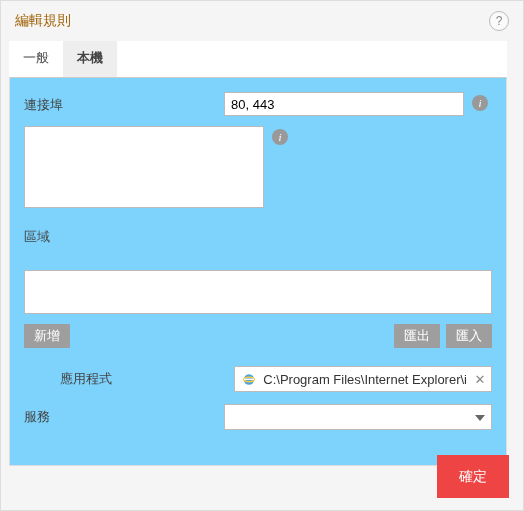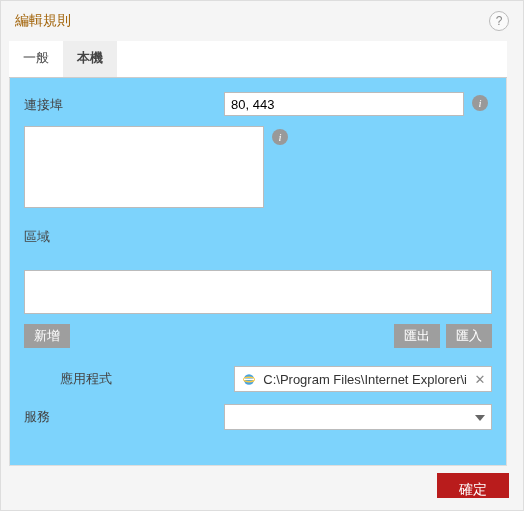--- a/index.html
+++ b/index.html
@@ -31,21 +31,21 @@
   .app-label { width: 200px; color: #444; margin-left: 36px; }
   .app-field { flex: 1; display: flex; align-items: center; height: 26px; border: 1px solid #bbb; background: #fff; padding: 0 4px 0 6px; gap: 6px; }
   .ie-icon { width: 16px; height: 16px; display: flex; align-items: center; justify-content: center; }
   .app-text { flex: 1; white-space: nowrap; overflow: hidden; color: #333; }
   .clear-x { width: 14px; height: 14px; color: #888; cursor: pointer; display:flex; align-items:center; justify-content:center; font-size: 13px; }
   .svc-row { display: flex; align-items: center; }
   .svc-label { width: 200px; color: #444; }
   .svc-select { flex: 1; height: 26px; border: 1px solid #bbb; background: #fff; display: flex; align-items: center; justify-content: flex-end; padding: 0 6px; cursor: pointer; }
   .chevron { color: #666; font-size: 12px; }
   .footer { position: absolute; right: 14px; bottom: 12px; }
-  .ok-btn { background: #b91c1c; color: #fff; border: none; height: 25px; padding: 8px 22px; font-size: 14px; cursor: pointer; }
+  .ok-btn { background: #ef4444; color: #fff; border: none; height: 43px; padding: 8px 22px; font-size: 14px; cursor: pointer; }
 </style>
 </head>
 <body>
 
 <div class="dialog">
 
   <div class="titlebar">
     <div class="title">編輯規則</div>
     <div class="help-btn">?</div>
   </div>

